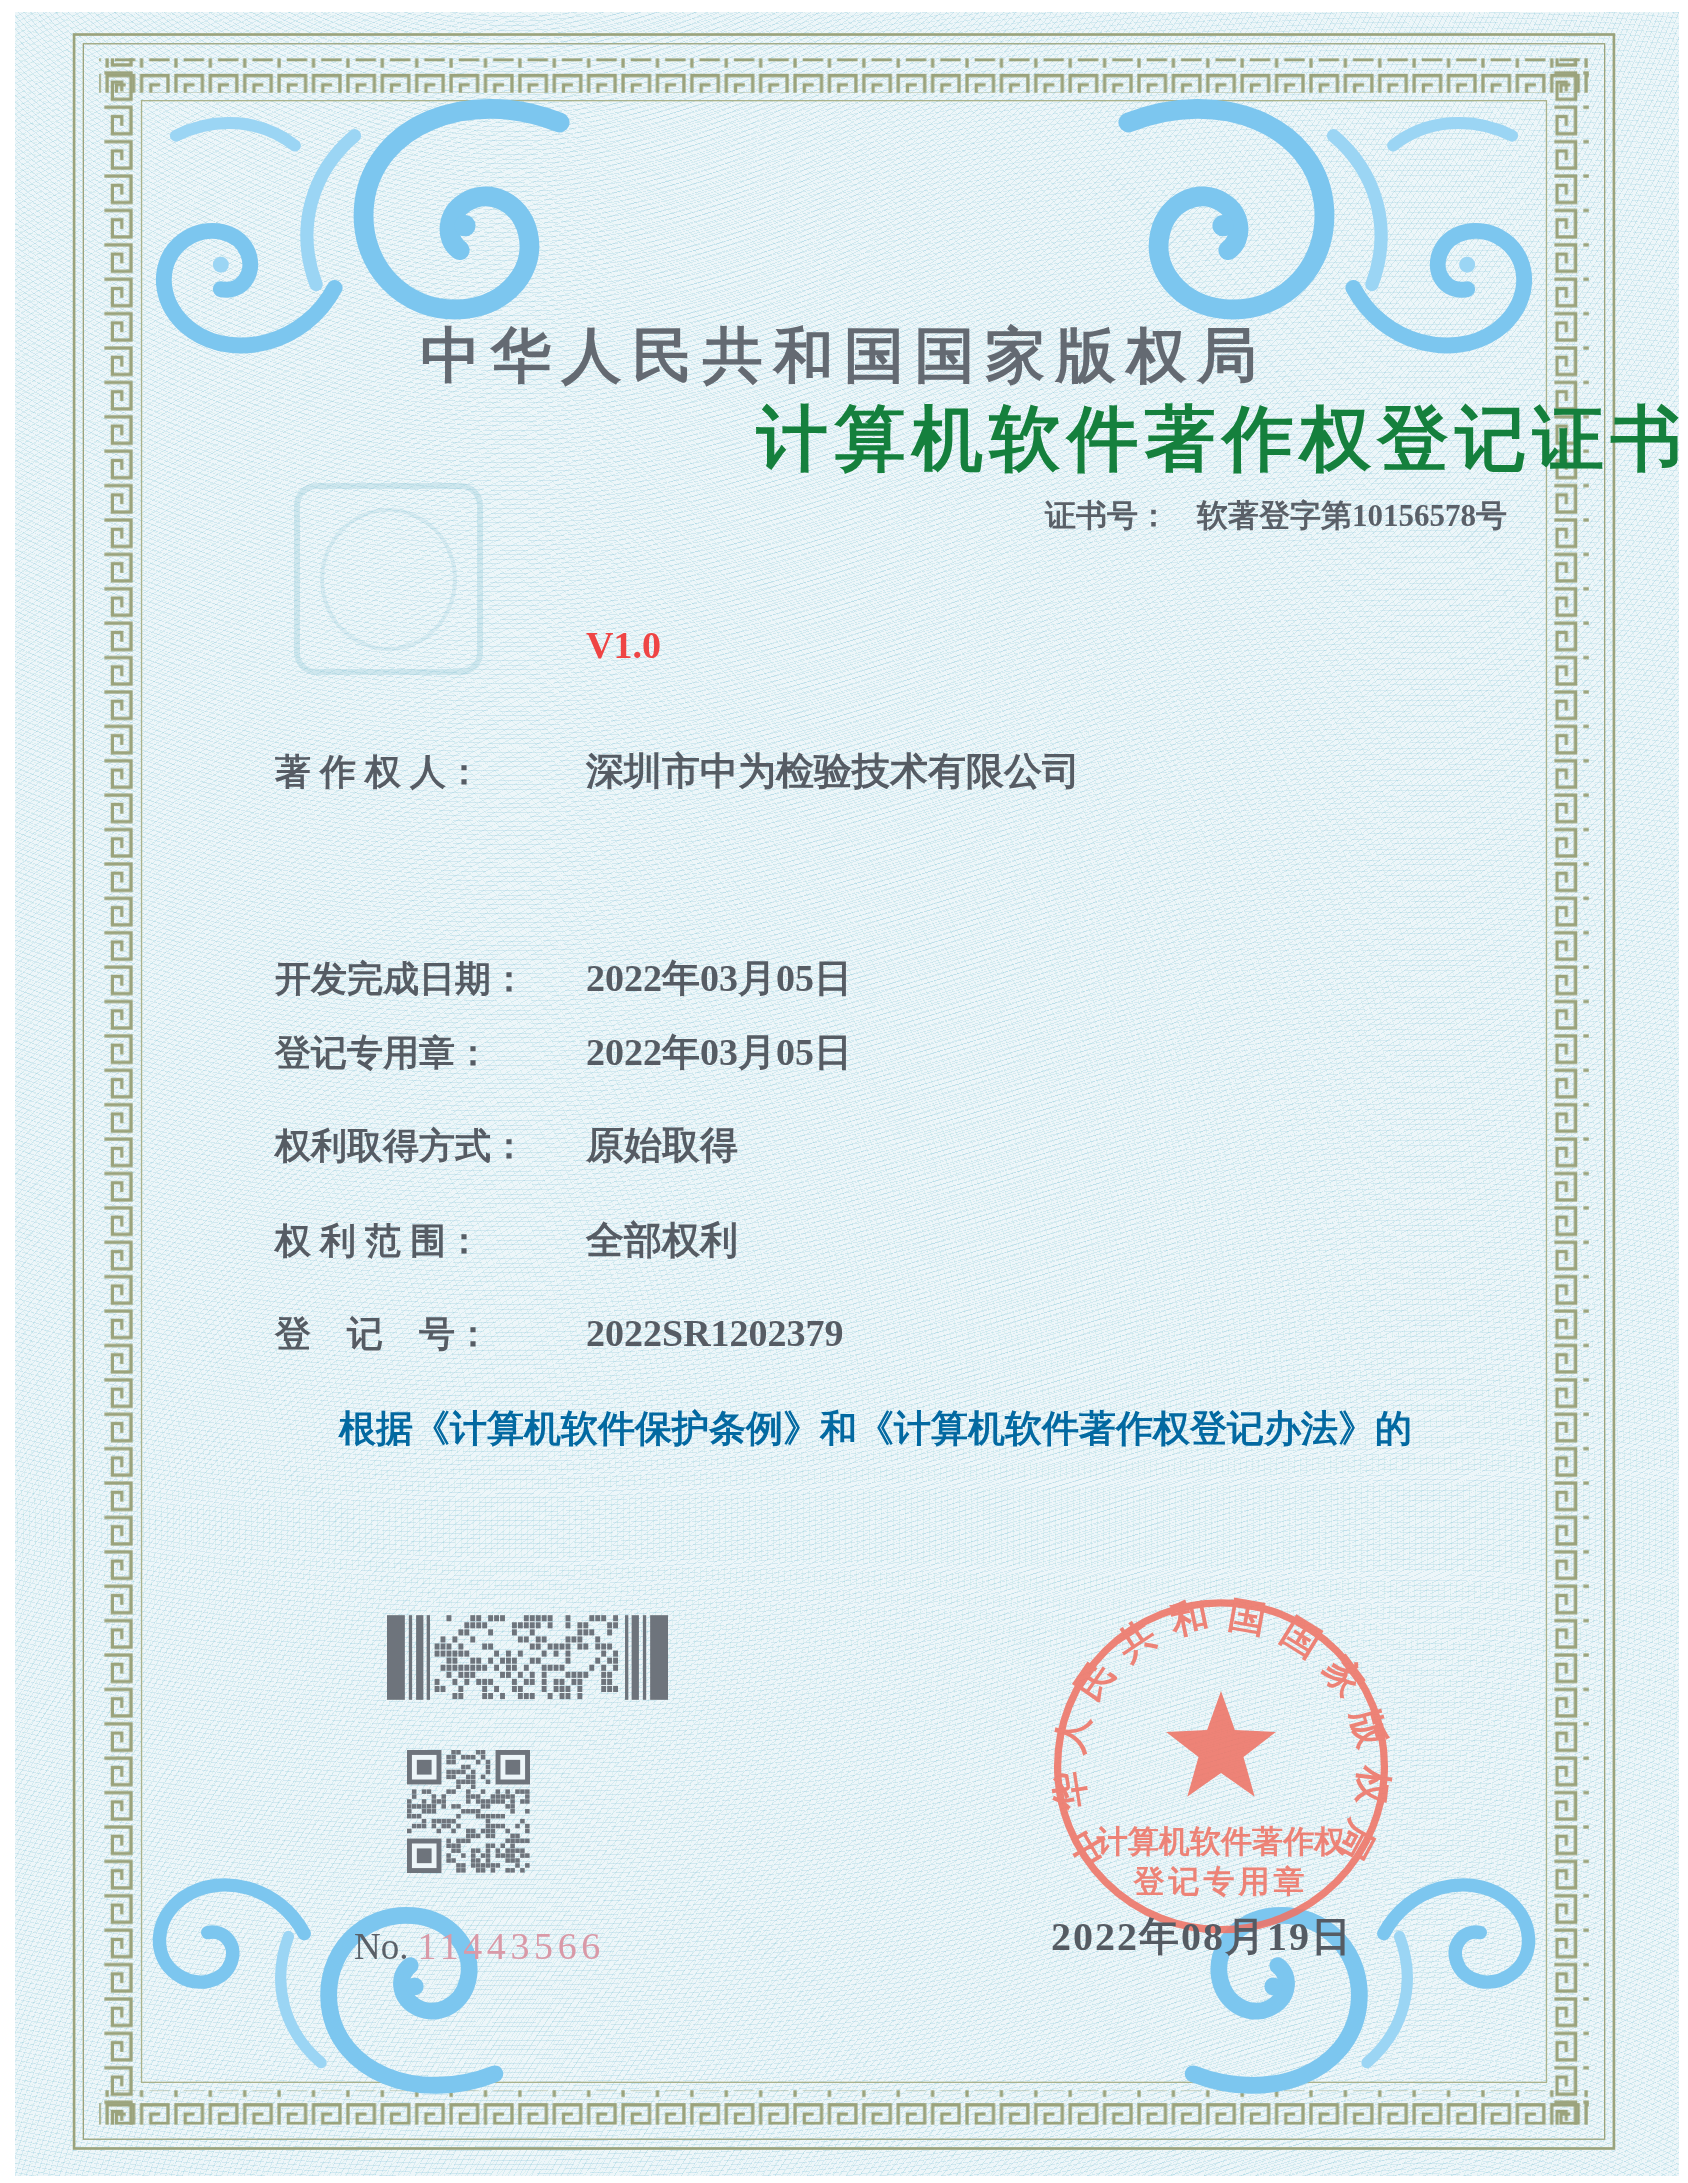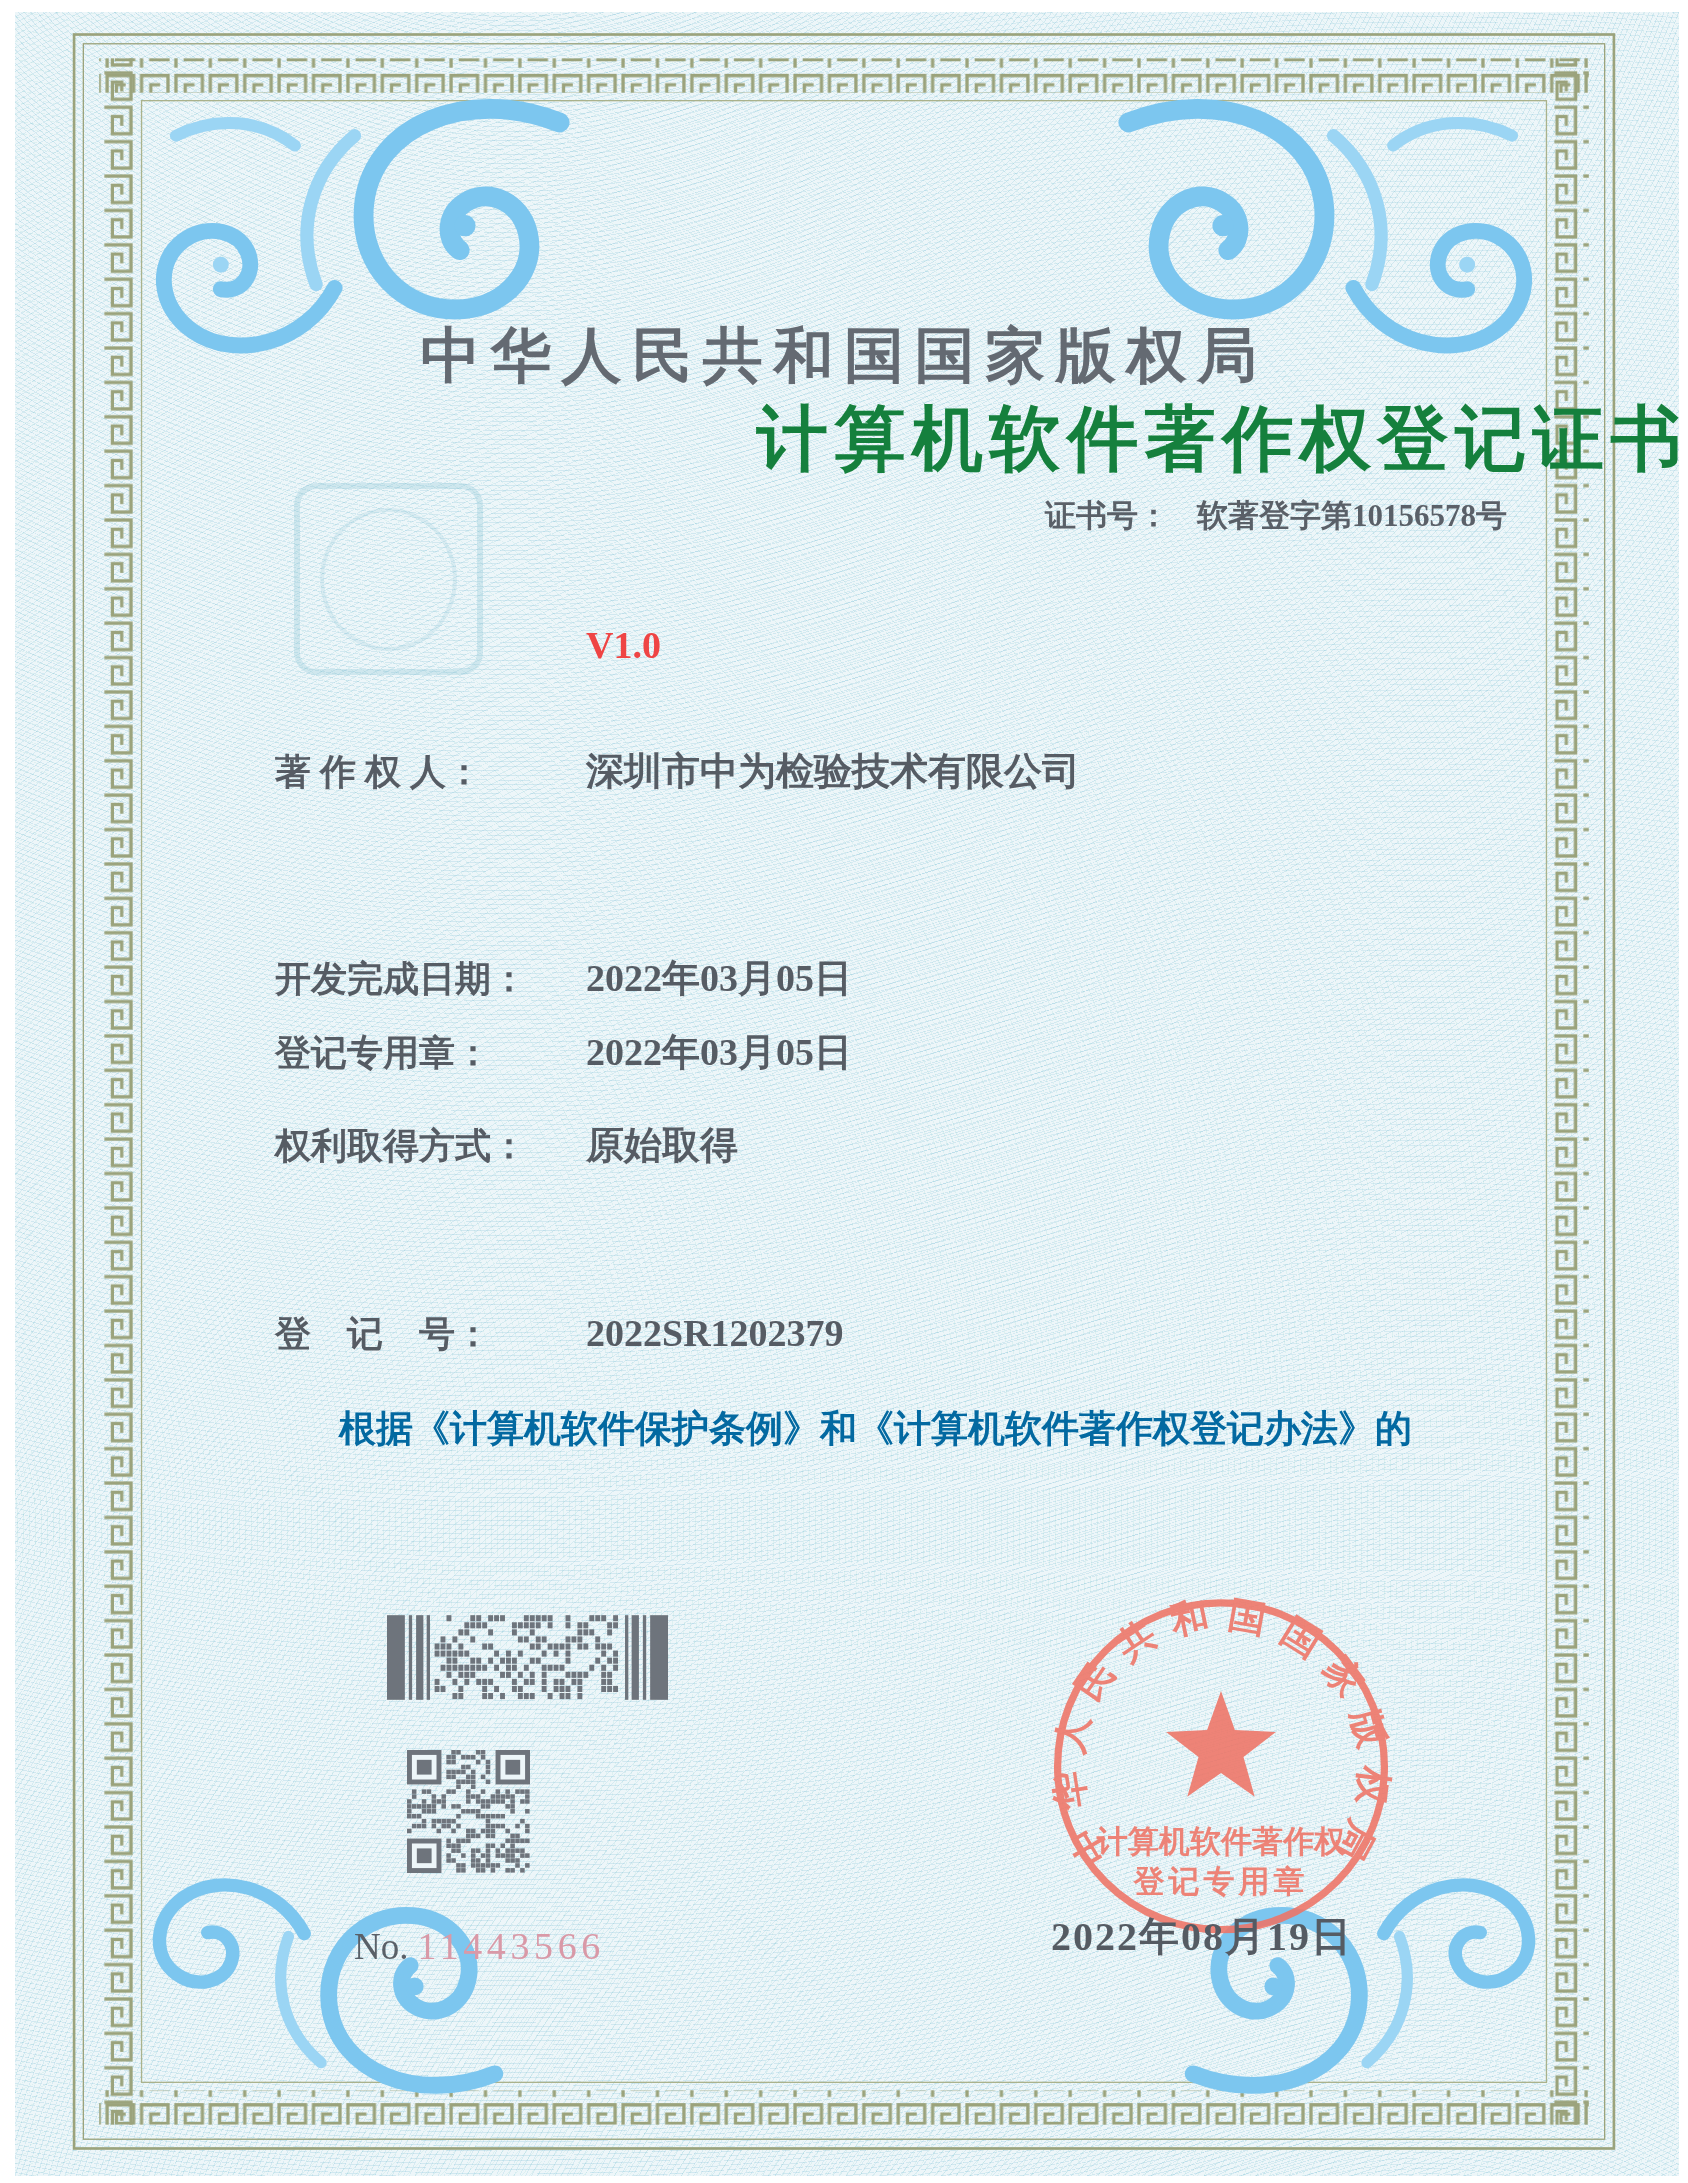--- a/index.html
+++ b/index.html
@@ -114,20 +114,23 @@
     <span class="lbl">著 作 权 人：</span><span class="val">深圳市中为检验技术有限公司</span>
   </div>
   <div class="field-row" style="top:933px;margin-top:20px;">
     <span class="lbl">开发完成日期：</span><span class="val">2022年03月05日</span>
   </div>
   <div class="field-row" style="top:1027px;">
     <span class="lbl">登记专用章：</span><span class="val">2022年03月05日</span>
   </div>
   <div class="field-row" style="top:1120px;">
     <span class="lbl">权利取得方式：</span><span class="val">原始取得</span>
+  </div>
+  <div class="field-row" style="top:1215px;">
+    <span class="lbl">权 利 范 围：</span><span class="val">全部权利</span>
   </div>
   <div class="field-row" style="top:1310px;">
     <span class="lbl">登　记　号：</span><span class="val">2022SR1202379</span>
   </div>
 
   <div class="statement" style="top:1404px;text-indent:74px;">根据《计算机软件保护条例》和《计算机软件著作权登记办法》的</div>
 
   <div class="barcode-box">
     <svg id="barcode-svg" width="281" height="85" viewBox="0 0 425 128">
         <rect x="0" y="0" width="27" height="128" fill="#6e747c"></rect>

